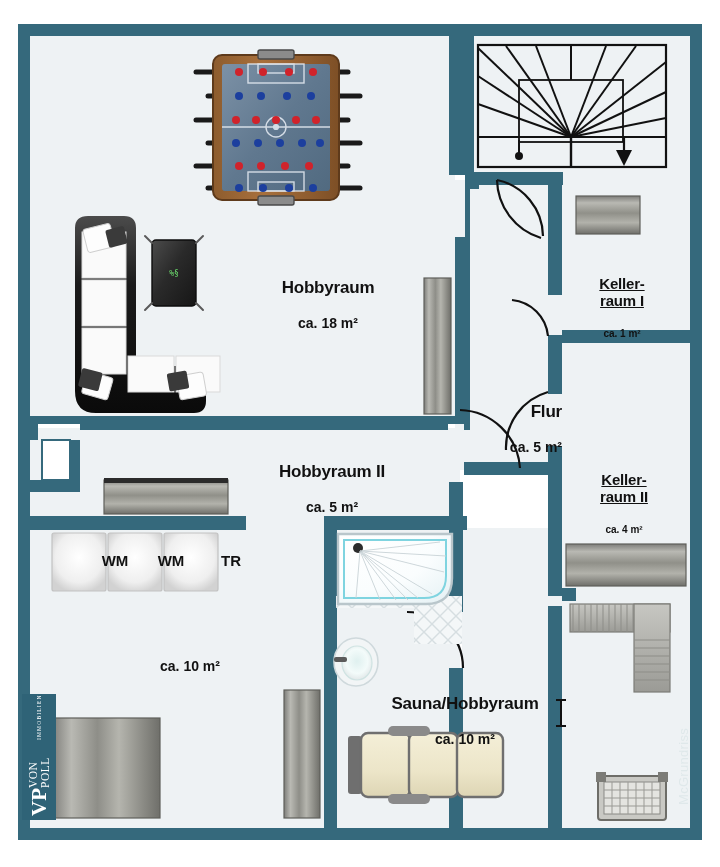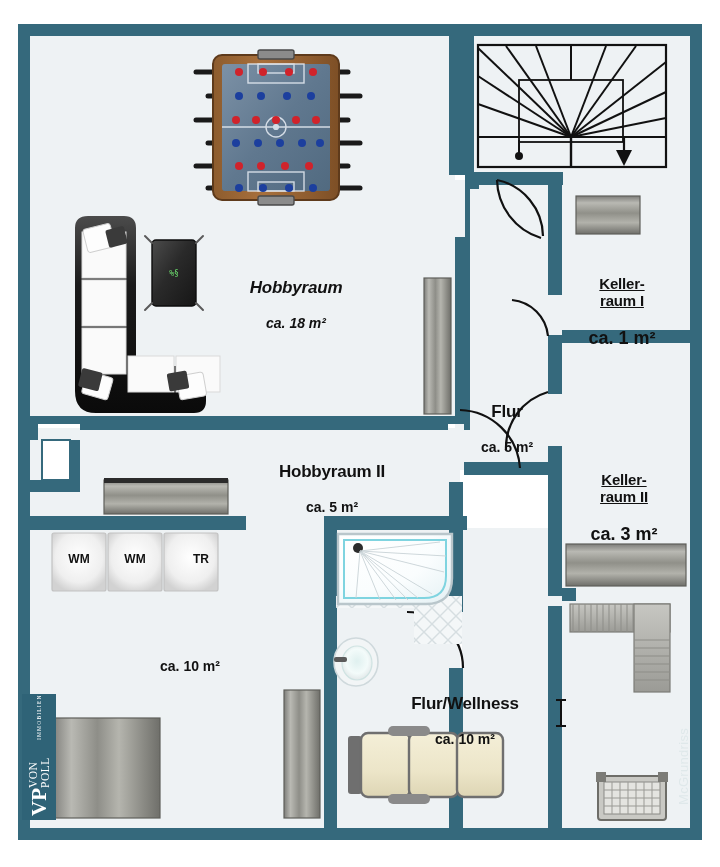--- a/index.html
+++ b/index.html
@@ -34,28 +34,29 @@
     font-size: 17px;
     letter-spacing: -0.2px;
     display: block;
   }
   .room-label .area {
     font-size: 14px;
     display: block;
     margin-top: 1px;
   }
   .small .name { font-size: 15px; text-decoration: underline; }
-  .small .area { font-size: 18px; }
+  .small .area { font-size: 10px; }
   .appliance-label {
     position: absolute;
-    font-size: 12px;
+    font-size: 15px;
     font-weight: bold;
     color: #111;
     text-align: center;
     pointer-events: none;
+    padding-left: 36px;
   }
   .vwm {
     position: absolute;
     color: #dfe8ea;
     font-size: 13px;
     letter-spacing: 0.3px;
     writing-mode: vertical-rl;
     text-orientation: mixed;
     transform: rotate(180deg);
     pointer-events: none;
@@ -506,59 +507,59 @@
       <g stroke="#111" stroke-width="2">
         <line x1="556" y1="700" x2="566" y2="700"></line>
         <line x1="561" y1="700" x2="561" y2="726"></line>
         <line x1="556" y1="726" x2="566" y2="726"></line>
       </g>
     </g>
 
     <rect x="42" y="440" width="28" height="40" fill="#ffffff" stroke="#35697c" stroke-width="2"></rect>
   </svg>
 
-  <div class="room-label" style="left:196px; top:260px; width:200px;font-style:italic;">
+  <div class="room-label" style="left:228px; top:260px; width:200px;">
     <span class="name">Hobbyraum</span>
     <span class="area">ca. 18 m²</span>
   </div>
 
   <div class="room-label small" style="left:566px; top:258px; width:112px;">
     <span class="name">Keller-
 raum I</span>
     <span class="area">ca. 1 m²</span>
   </div>
 
-  <div class="room-label" style="left:452px; top:384px; width:110px;">
+  <div class="room-label" style="left:452px; top:384px; width:110px;text-align:right;">
     <span class="name">Flur</span>
     <span class="area">ca. 5 m²</span>
   </div>
 
   <div class="room-label" style="left:232px; top:444px; width:200px;">
     <span class="name">Hobbyraum II</span>
     <span class="area">ca. 5 m²</span>
   </div>
 
   <div class="room-label small" style="left:566px; top:454px; width:116px;">
     <span class="name">Keller-
 raum II</span>
-    <span class="area">ca. 3 m²</span>
+    <span class="area">ca. 4 m²</span>
   </div>
 
   <div class="room-label" style="left:90px; top:640px; width:200px;">
     <span class="area">ca. 10 m²</span>
   </div>
 
   <div class="room-label" style="left:370px; top:676px; width:190px;">
-    <span class="name">Flur/Wellness</span>
+    <span class="name">Sauna/Hobbyraum</span>
     <span class="area">ca. 10 m²</span>
   </div>
 
   <div class="appliance-label" style="left:52px; top:552px; width:54px;">WM</div>
   <div class="appliance-label" style="left:108px; top:552px; width:54px;">WM</div>
-  <div class="appliance-label" style="left:174px; top:552px; width:54px;">TR</div>
+  <div class="appliance-label" style="left:168px; top:552px; width:54px;">TR</div>
 
   <div class="vwm" style="left:676px; top:728px;">McGrundriss</div>
 
   <div class="logo-box">
     <div class="logo-inner">
       <span class="logo-vp">VP</span>
       <span class="logo-name">VON POLL</span>
       <span class="logo-sub">IMMOBILIEN</span>
     </div>
   </div>

